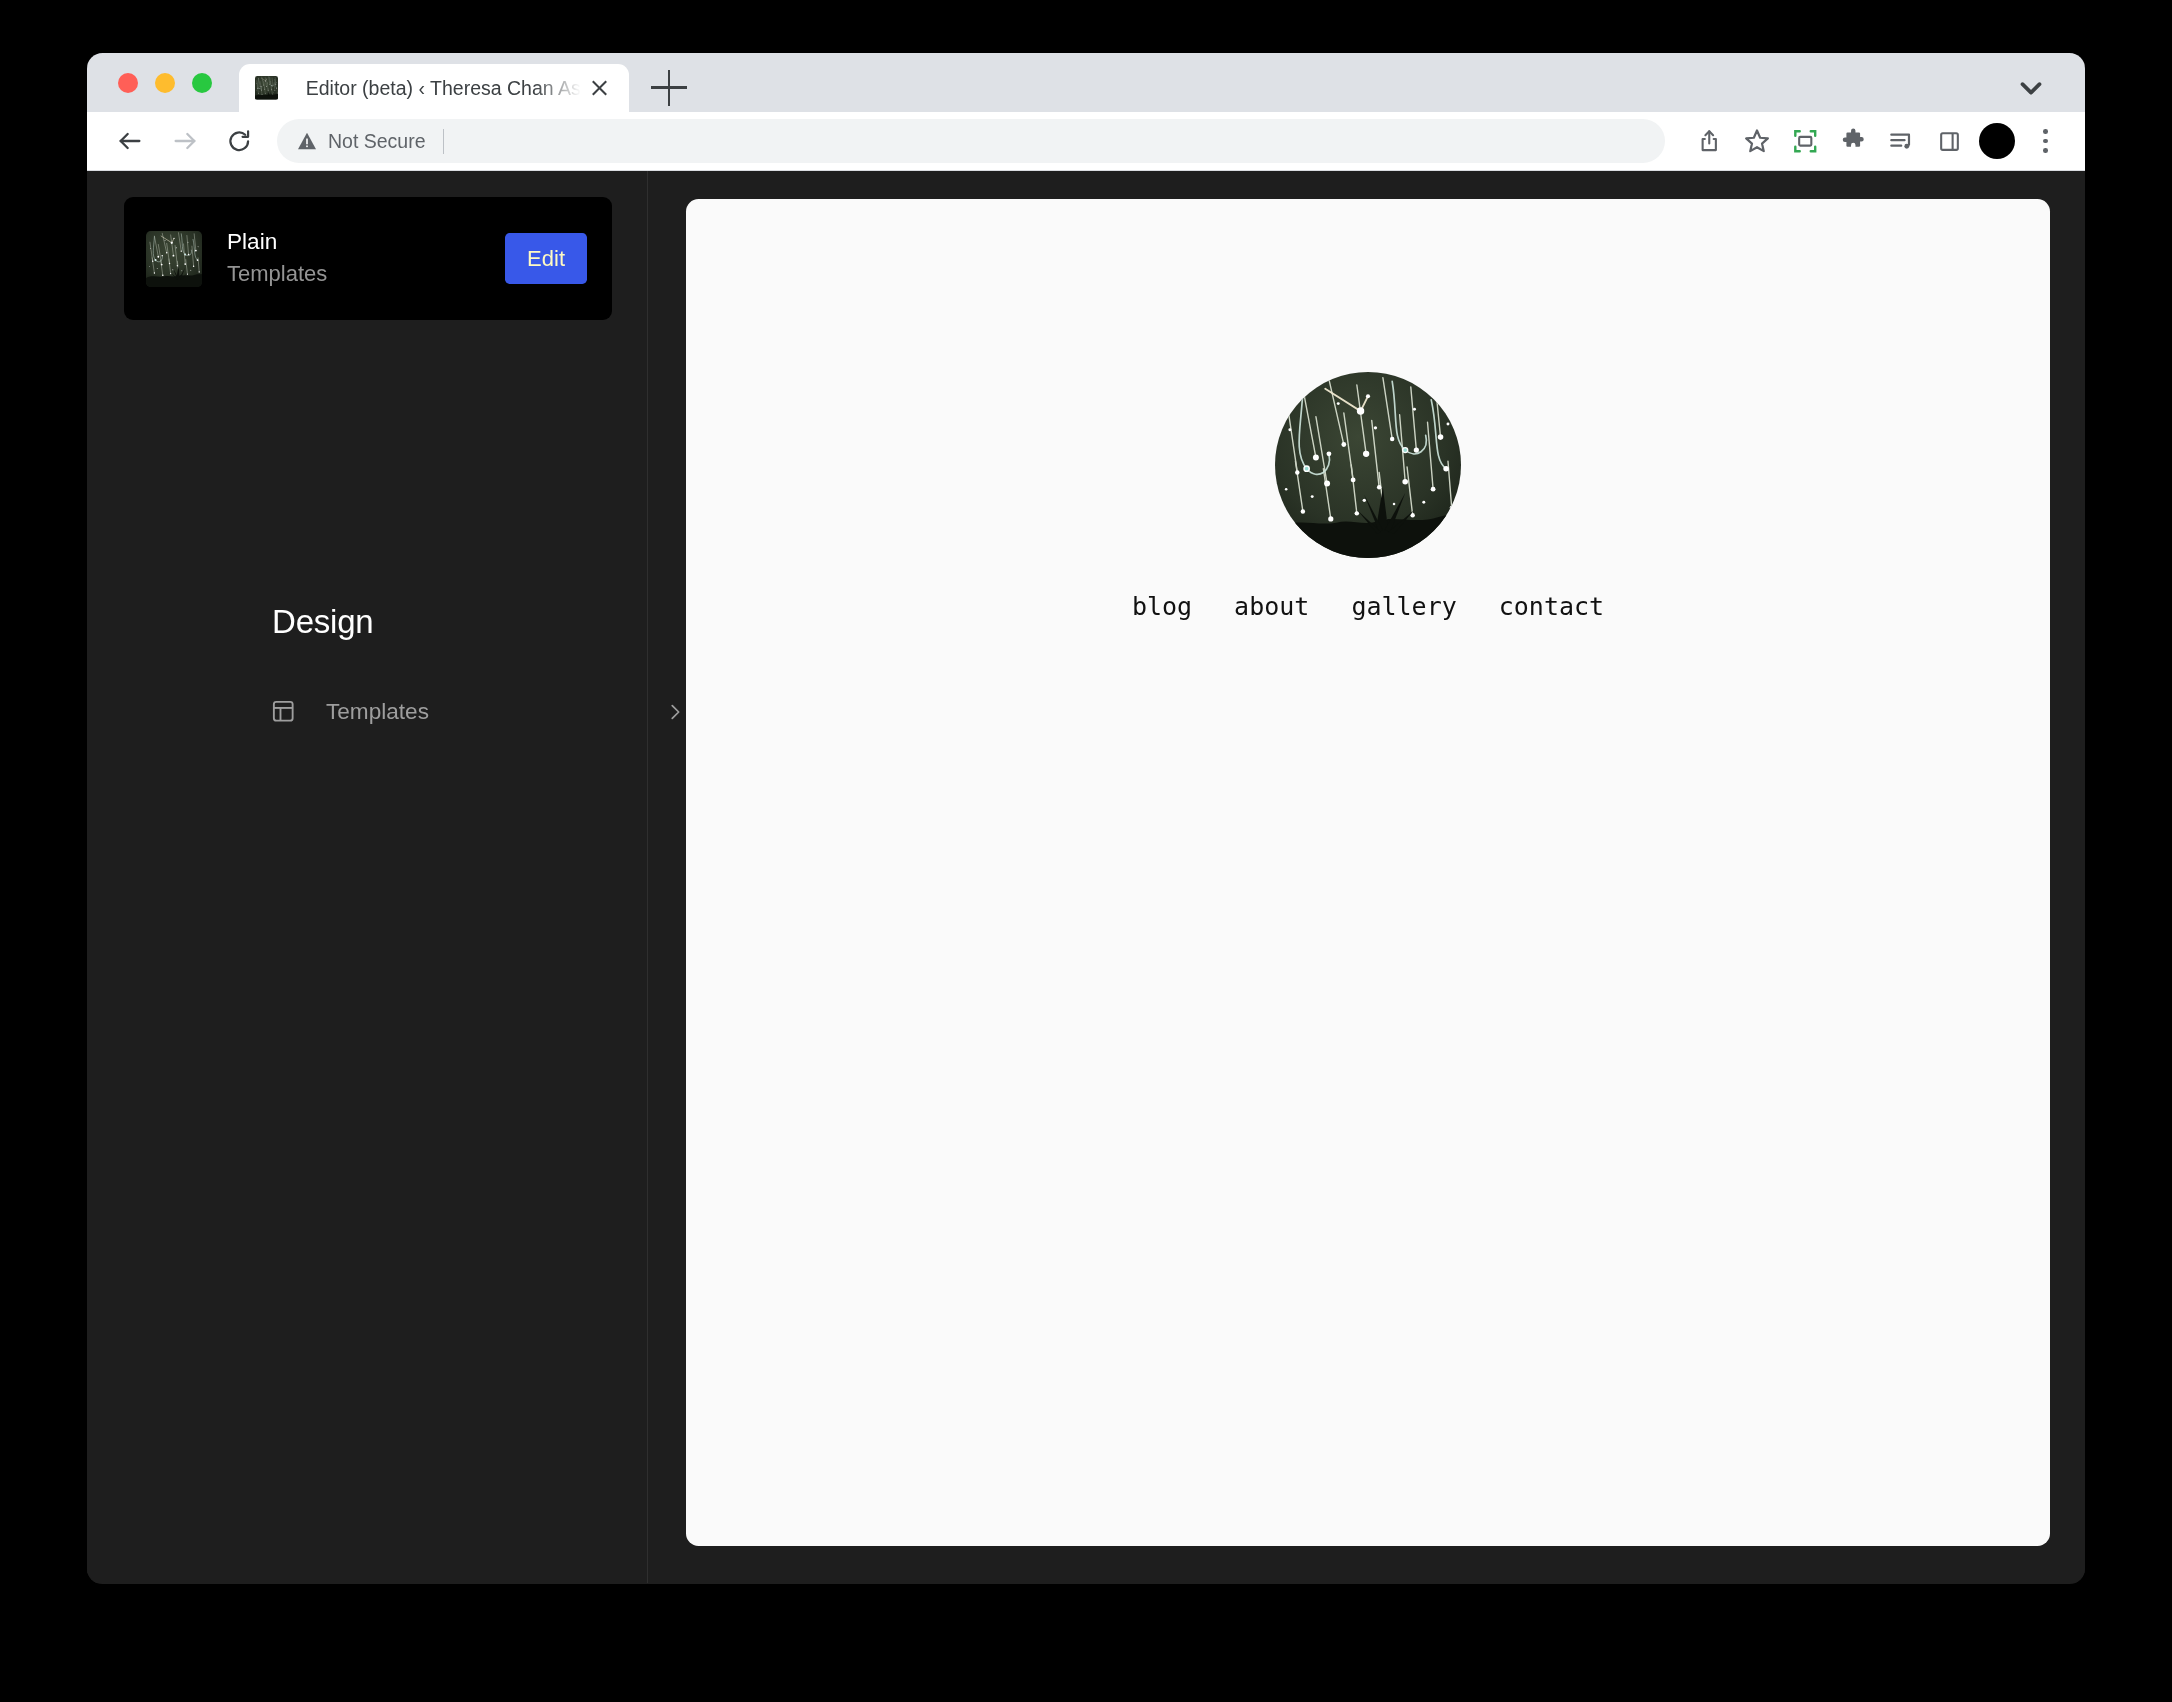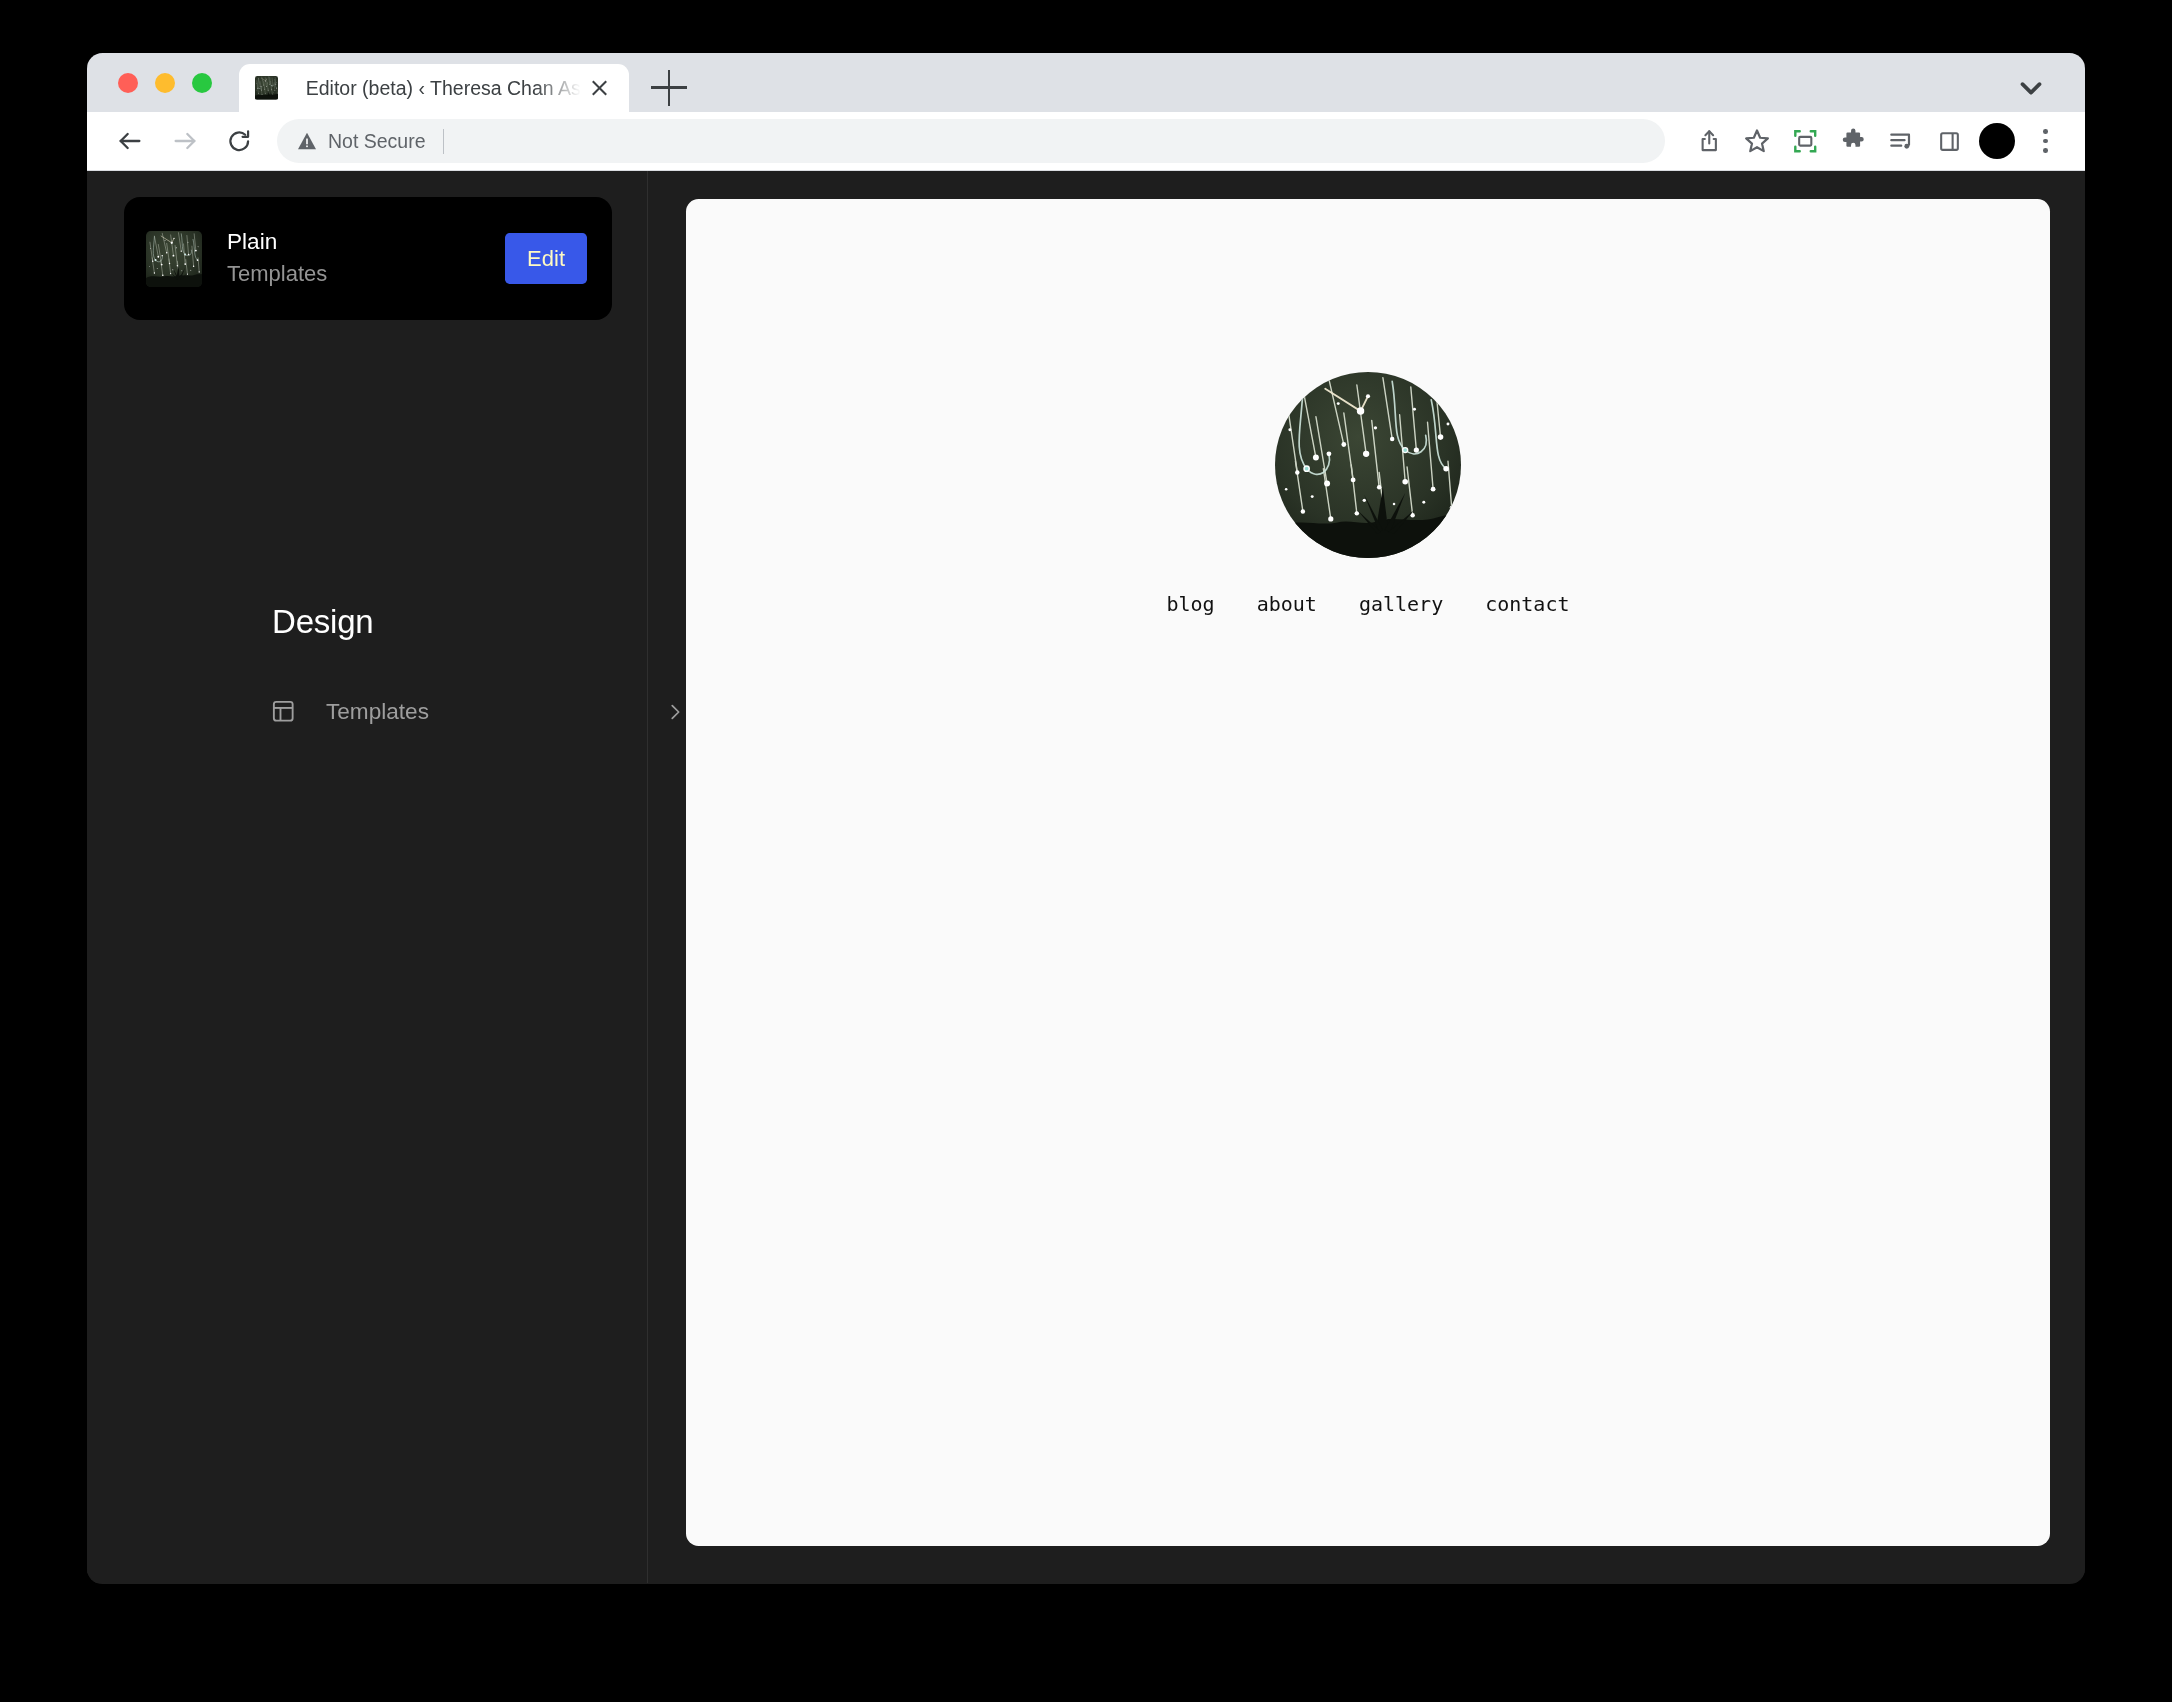--- a/index.html
+++ b/index.html
@@ -201,21 +201,21 @@
     padding: 0;
   }
 
   .site-card {
     position: absolute;
     left: 37px;
     top: 26px;
     width: 488px;
     height: 123px;
     background: #000000;
-    border-radius: 16px;
+    border-radius: 9px;
     display: flex;
     align-items: center;
     padding: 0 25px 0 22px;
   }
   .card-thumb {
     width: 56px; height: 56px;
     border-radius: 4.7px;
     flex: 0 0 auto;
     overflow: hidden;
   }
@@ -321,21 +321,21 @@
     font-size: 29px;
     font-weight: bold;
     color: #111111;
     letter-spacing: 0.4px;
   }
   .site-nav {
     margin-top: 34px;
     display: flex;
     gap: 42px;
     font-family: "DejaVu Sans Mono", monospace;
-    font-size: 20px;
+    font-size: 25px;
     color: #111111;
   }
 
   
   .starfield { width: 100%; height: 100%; display: block; }
 </style>
 </head>
 <body>
 
 <svg width="0" height="0" style="position:absolute" aria-hidden="true">

